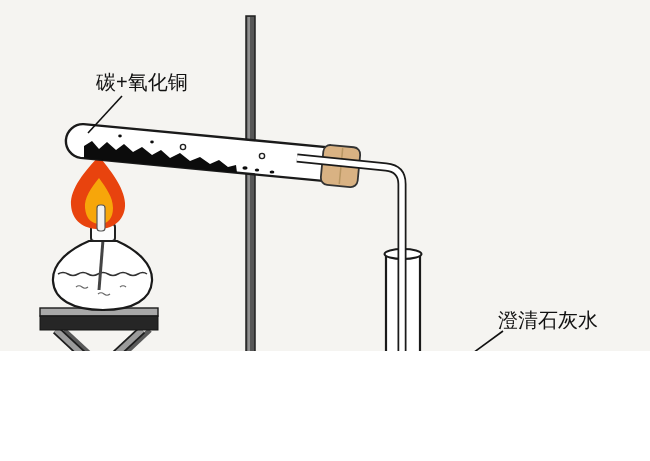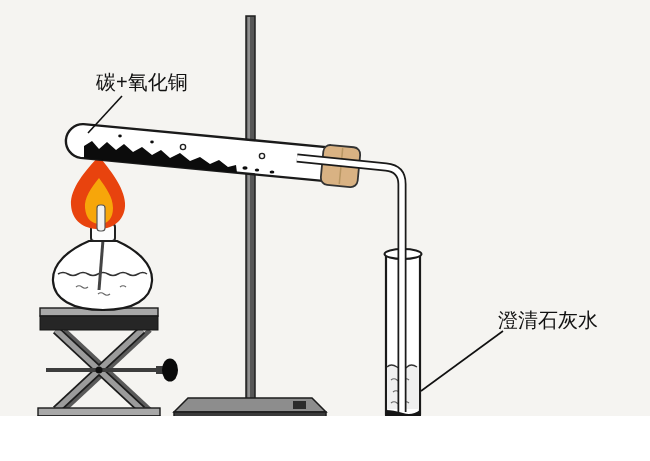--- a/index.html
+++ b/index.html
@@ -1,17 +1,17 @@
 <!DOCTYPE html>
 <html><head>
 <meta charset="utf-8">
 <style>
   html,body{margin:0;padding:0;background:#ffffff;}
   .canvas{
-    width:650px;height:416px;position:relative;overflow:hidden;
+    width:650px;height:351px;position:relative;overflow:hidden;
     background:#f5f4f1;
     font-family:"Liberation Sans", sans-serif;
     text-decoration:underline;
   }
   svg{display:block;}
   text{
     font-family:"Liberation Sans","DejaVu Sans",sans-serif;
     fill:#111;
   }
 </style>

